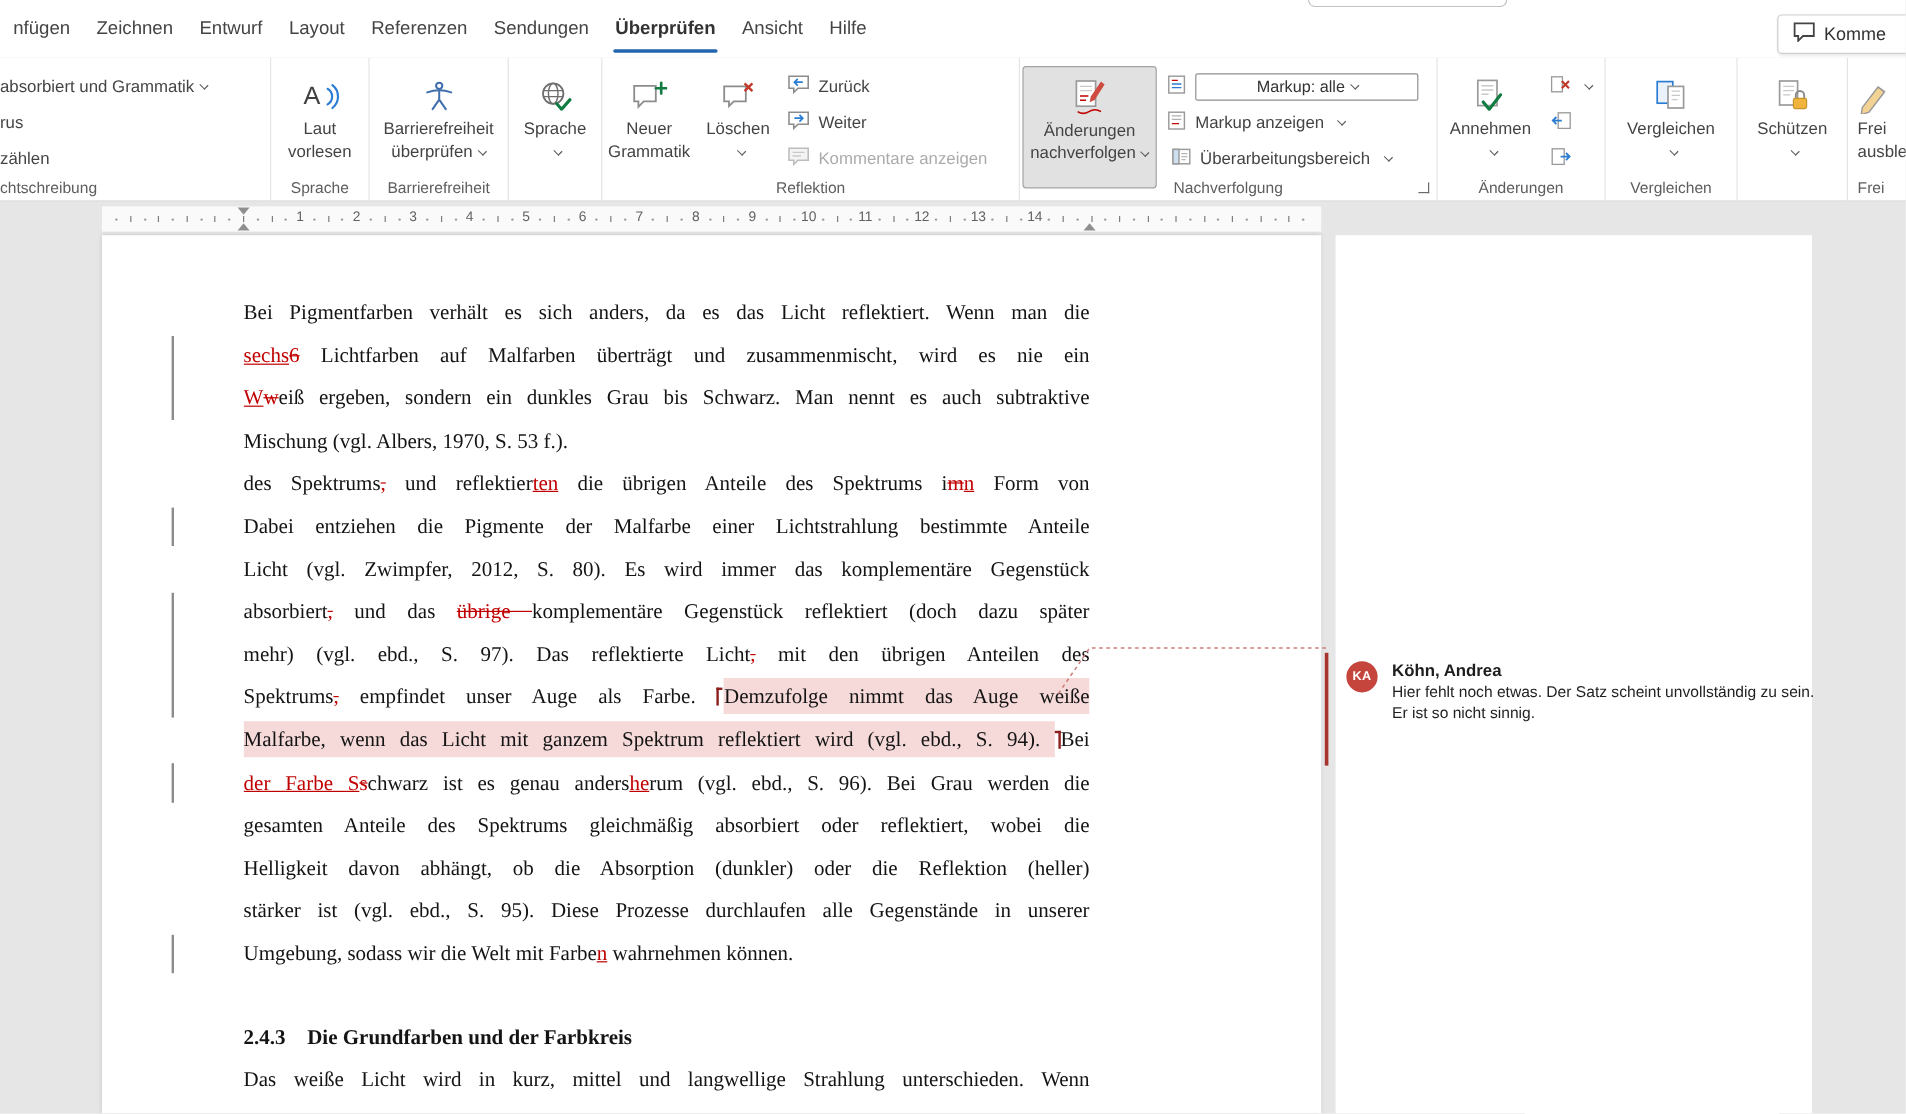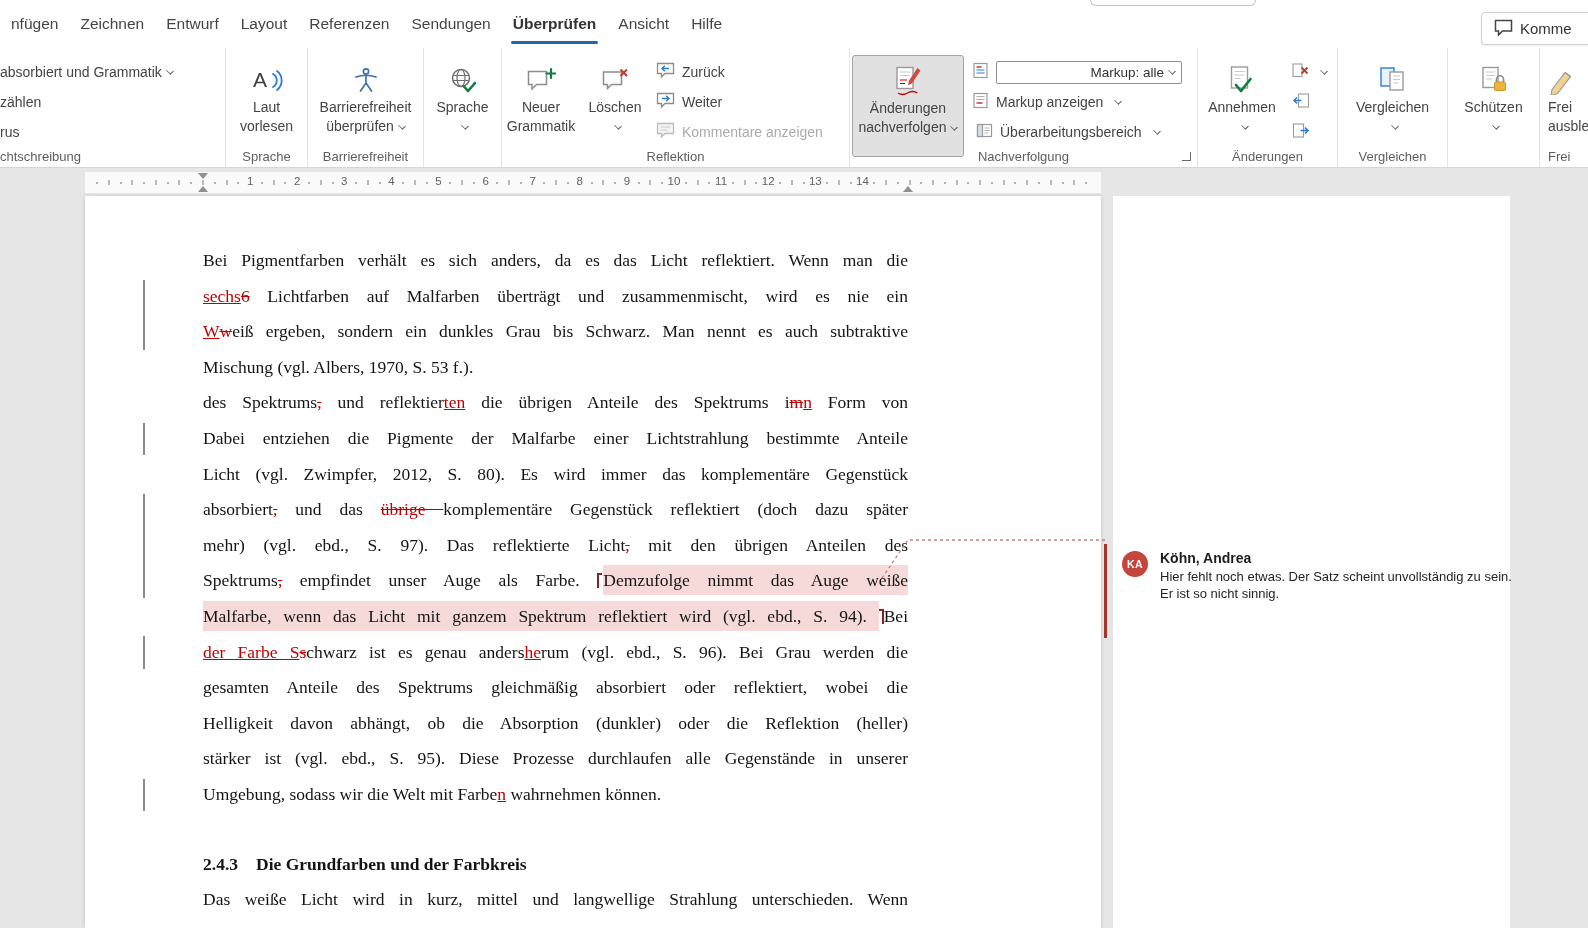--- a/index.html
+++ b/index.html
@@ -25,21 +25,21 @@
   .bigbtn .bicon { height:36px; display:flex; align-items:center; justify-content:center; }
   .bline { font-size:14px; line-height:19px; color:#444; white-space:nowrap; }
   .bigbtn.left-align { align-items:flex-start; padding-left:8px; }
   .chev { display:inline-block; width:6px; height:6px; border-right:1.4px solid #5a5a5a; border-bottom:1.4px solid #5a5a5a; transform:rotate(45deg) scaleY(.8); margin-left:5px; margin-bottom:2px; }
   .small-col { padding-top:9px; }
   .icon-row { display:flex; align-items:center; height:30px; gap:7px; font-size:14px; color:#444; padding-left:6px; cursor:pointer; white-space:nowrap; }
   .icon-row.disabled { color:#ababab; }
   .spell-col { padding-top:9px; }
   .spell-row { display:flex; align-items:center; height:30px; font-size:14px; color:#444; cursor:pointer; white-space:nowrap; }
   .toggle-selected { background:#e1e1e1; border:1px solid #a4a4a4; margin:7px 0 0 2px; width:112px; height:102px; padding-top:7px; }
-  .combobox { display:flex; align-items:center; justify-content:flex-end; width:186px; height:23px; border:1px solid #8f8f8f; border-radius:2px; background:#fff; padding:0 6px 0 7px; font-size:13.5px; color:#333; cursor:pointer; }
+  .combobox { display:flex; align-items:center; justify-content:center; width:186px; height:23px; border:1px solid #8f8f8f; border-radius:2px; background:#fff; padding:0 6px 0 7px; font-size:13.5px; color:#333; cursor:pointer; }
   .launcher { position:absolute; right:6px; bottom:6px; width:9px; height:9px; border-right:1.4px solid #6b6b6b; border-bottom:1.4px solid #6b6b6b; cursor:pointer; }
 
   
   #ruler { position:absolute; left:85px; top:172px; width:1016px; height:21px; background:#fafafa; overflow:hidden; z-index:3; }
   .ruler-num { position:absolute; top:3px; transform:translateX(-50%); font-size:11.5px; color:#616161; }
   .ruler-tick { position:absolute; top:8px; width:1px; height:5px; background:#7d7d7d; transform:translateX(-50%); }
   .ruler-dot { position:absolute; top:9.5px; width:2px; height:2px; border-radius:50%; background:#9a9a9a; transform:translateX(-50%); }
   .indent-top { position:absolute; top:1px; width:0; height:0; border-left:5px solid transparent; border-right:5px solid transparent; border-top:6px solid #8f8f8f; transform:translateX(-50%); }
   .indent-bottom { position:absolute; bottom:1px; width:0; height:0; border-left:5px solid transparent; border-right:5px solid transparent; border-bottom:6px solid #8f8f8f; transform:translateX(-50%); }
 
@@ -98,24 +98,24 @@
 
 <div id="ribbon">
 
   <div class="rgroup" style="width:226px">
     <div class="spell-col">
       <div class="spell-row">
         <span>absorbiert und Grammatik</span>
           <span class="chev"></span>
       </div>
       <div class="spell-row">
+        <span>rus</span>
+      </div>
+      <div class="spell-row">
         <span>zählen</span>
-      </div>
-      <div class="spell-row">
-        <span>rus</span>
       </div>
     </div>
     <div class="rg-label left">chtschreibung</div>
   </div>
 
   <div class="rgroup" style="width:82px">
     <div class="bigbtn">
       <span class="bicon">
         <svg width="32" height="28" viewBox="0 0 32 28">
           <text x="2" y="21" font-size="21" fill="#404040" font-family="Liberation Sans, sans-serif">A</text>

